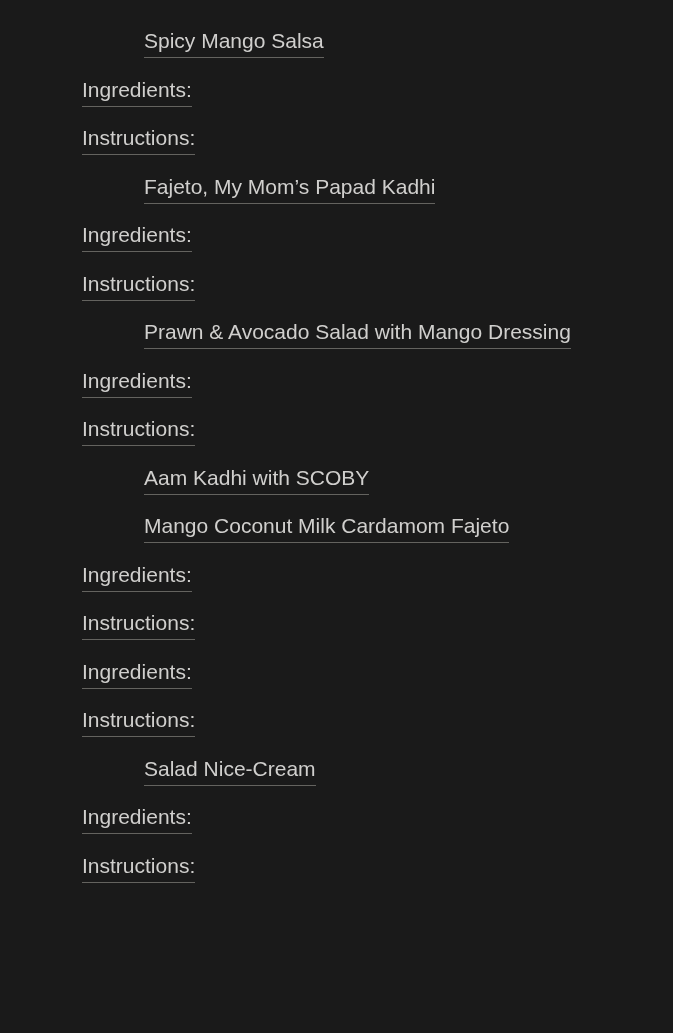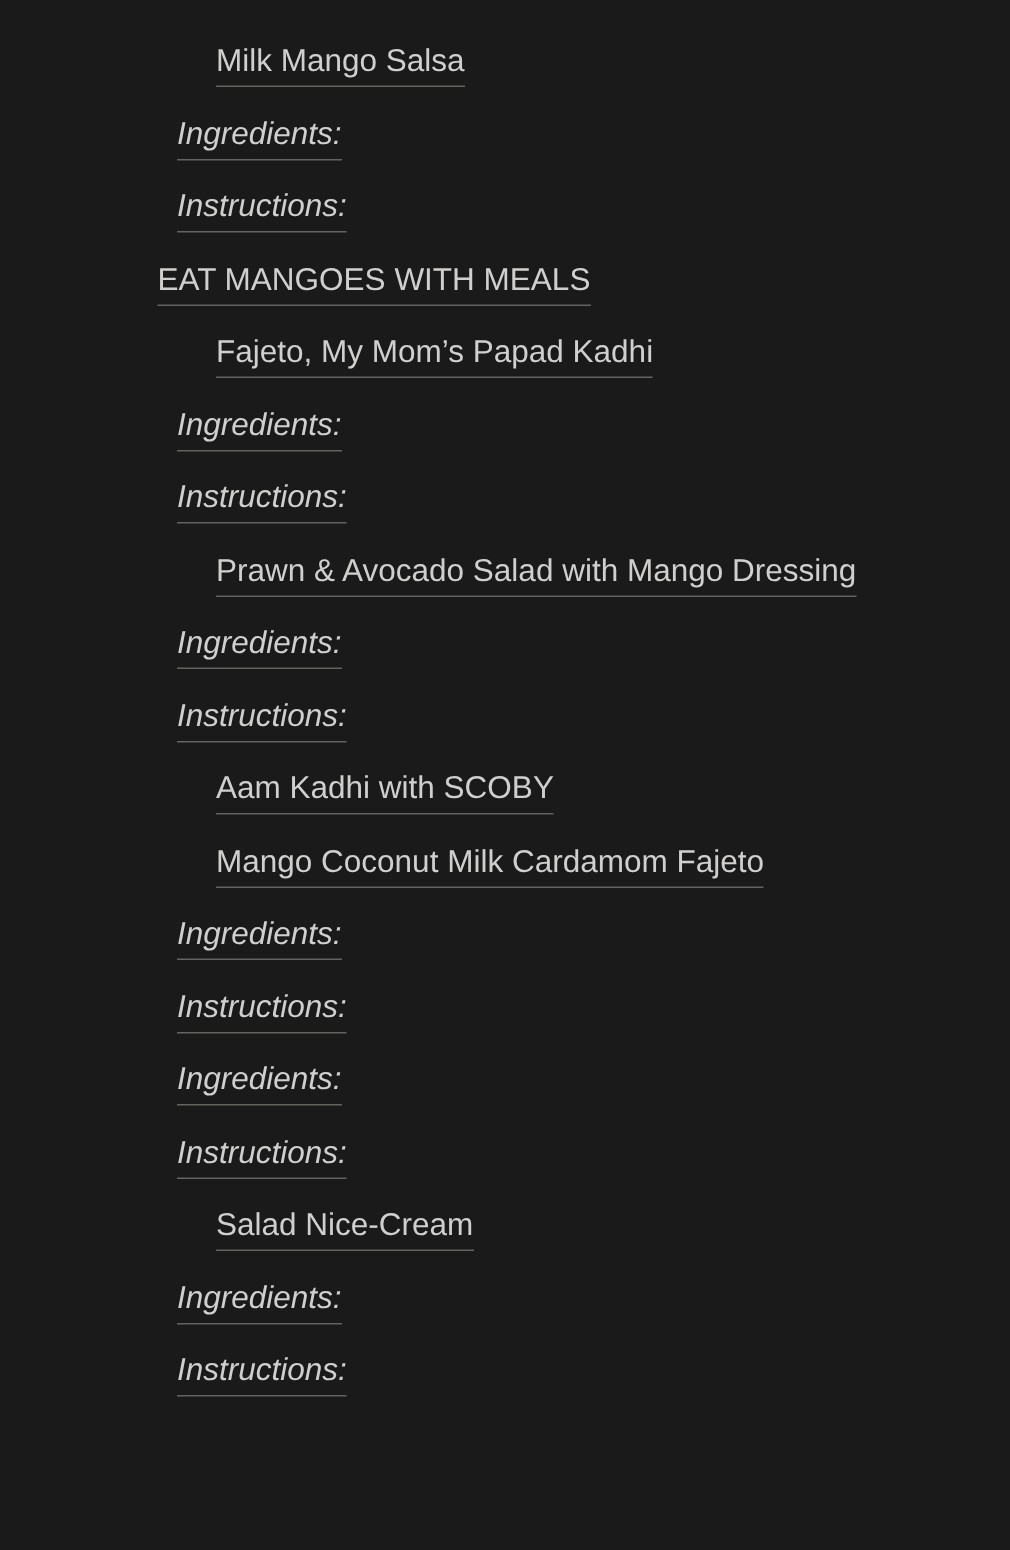--- a/index.html
+++ b/index.html
@@ -35,37 +35,34 @@
     border-bottom: 1px solid #64635f;
     padding-bottom: 3px;
     white-space: nowrap;
     cursor: pointer;
     display: inline-block;
   }
 
   
   .lvl1 { margin-left: 105px; }
   .lvl2 { margin-left: 144px; }
-  .lvl3 { margin-left: 118px; font-style: italic; }
+  .lvl3 { margin-left: 82px; }
 </style>
 </head>
 <body>
 
 <div class="outline" id="outline-root">
     <div class="row">
-      <a class="link lvl2">Milk Mango Salsa</a>
+      <a class="link lvl2">Spicy Mango Salsa</a>
     </div>
     <div class="row">
       <a class="link lvl3">Ingredients:</a>
     </div>
     <div class="row">
       <a class="link lvl3">Instructions:</a>
-    </div>
-    <div class="row">
-      <a class="link lvl1">EAT MANGOES WITH MEALS</a>
     </div>
     <div class="row">
       <a class="link lvl2">Fajeto, My Mom’s Papad Kadhi</a>
     </div>
     <div class="row">
       <a class="link lvl3">Ingredients:</a>
     </div>
     <div class="row">
       <a class="link lvl3">Instructions:</a>
     </div>

